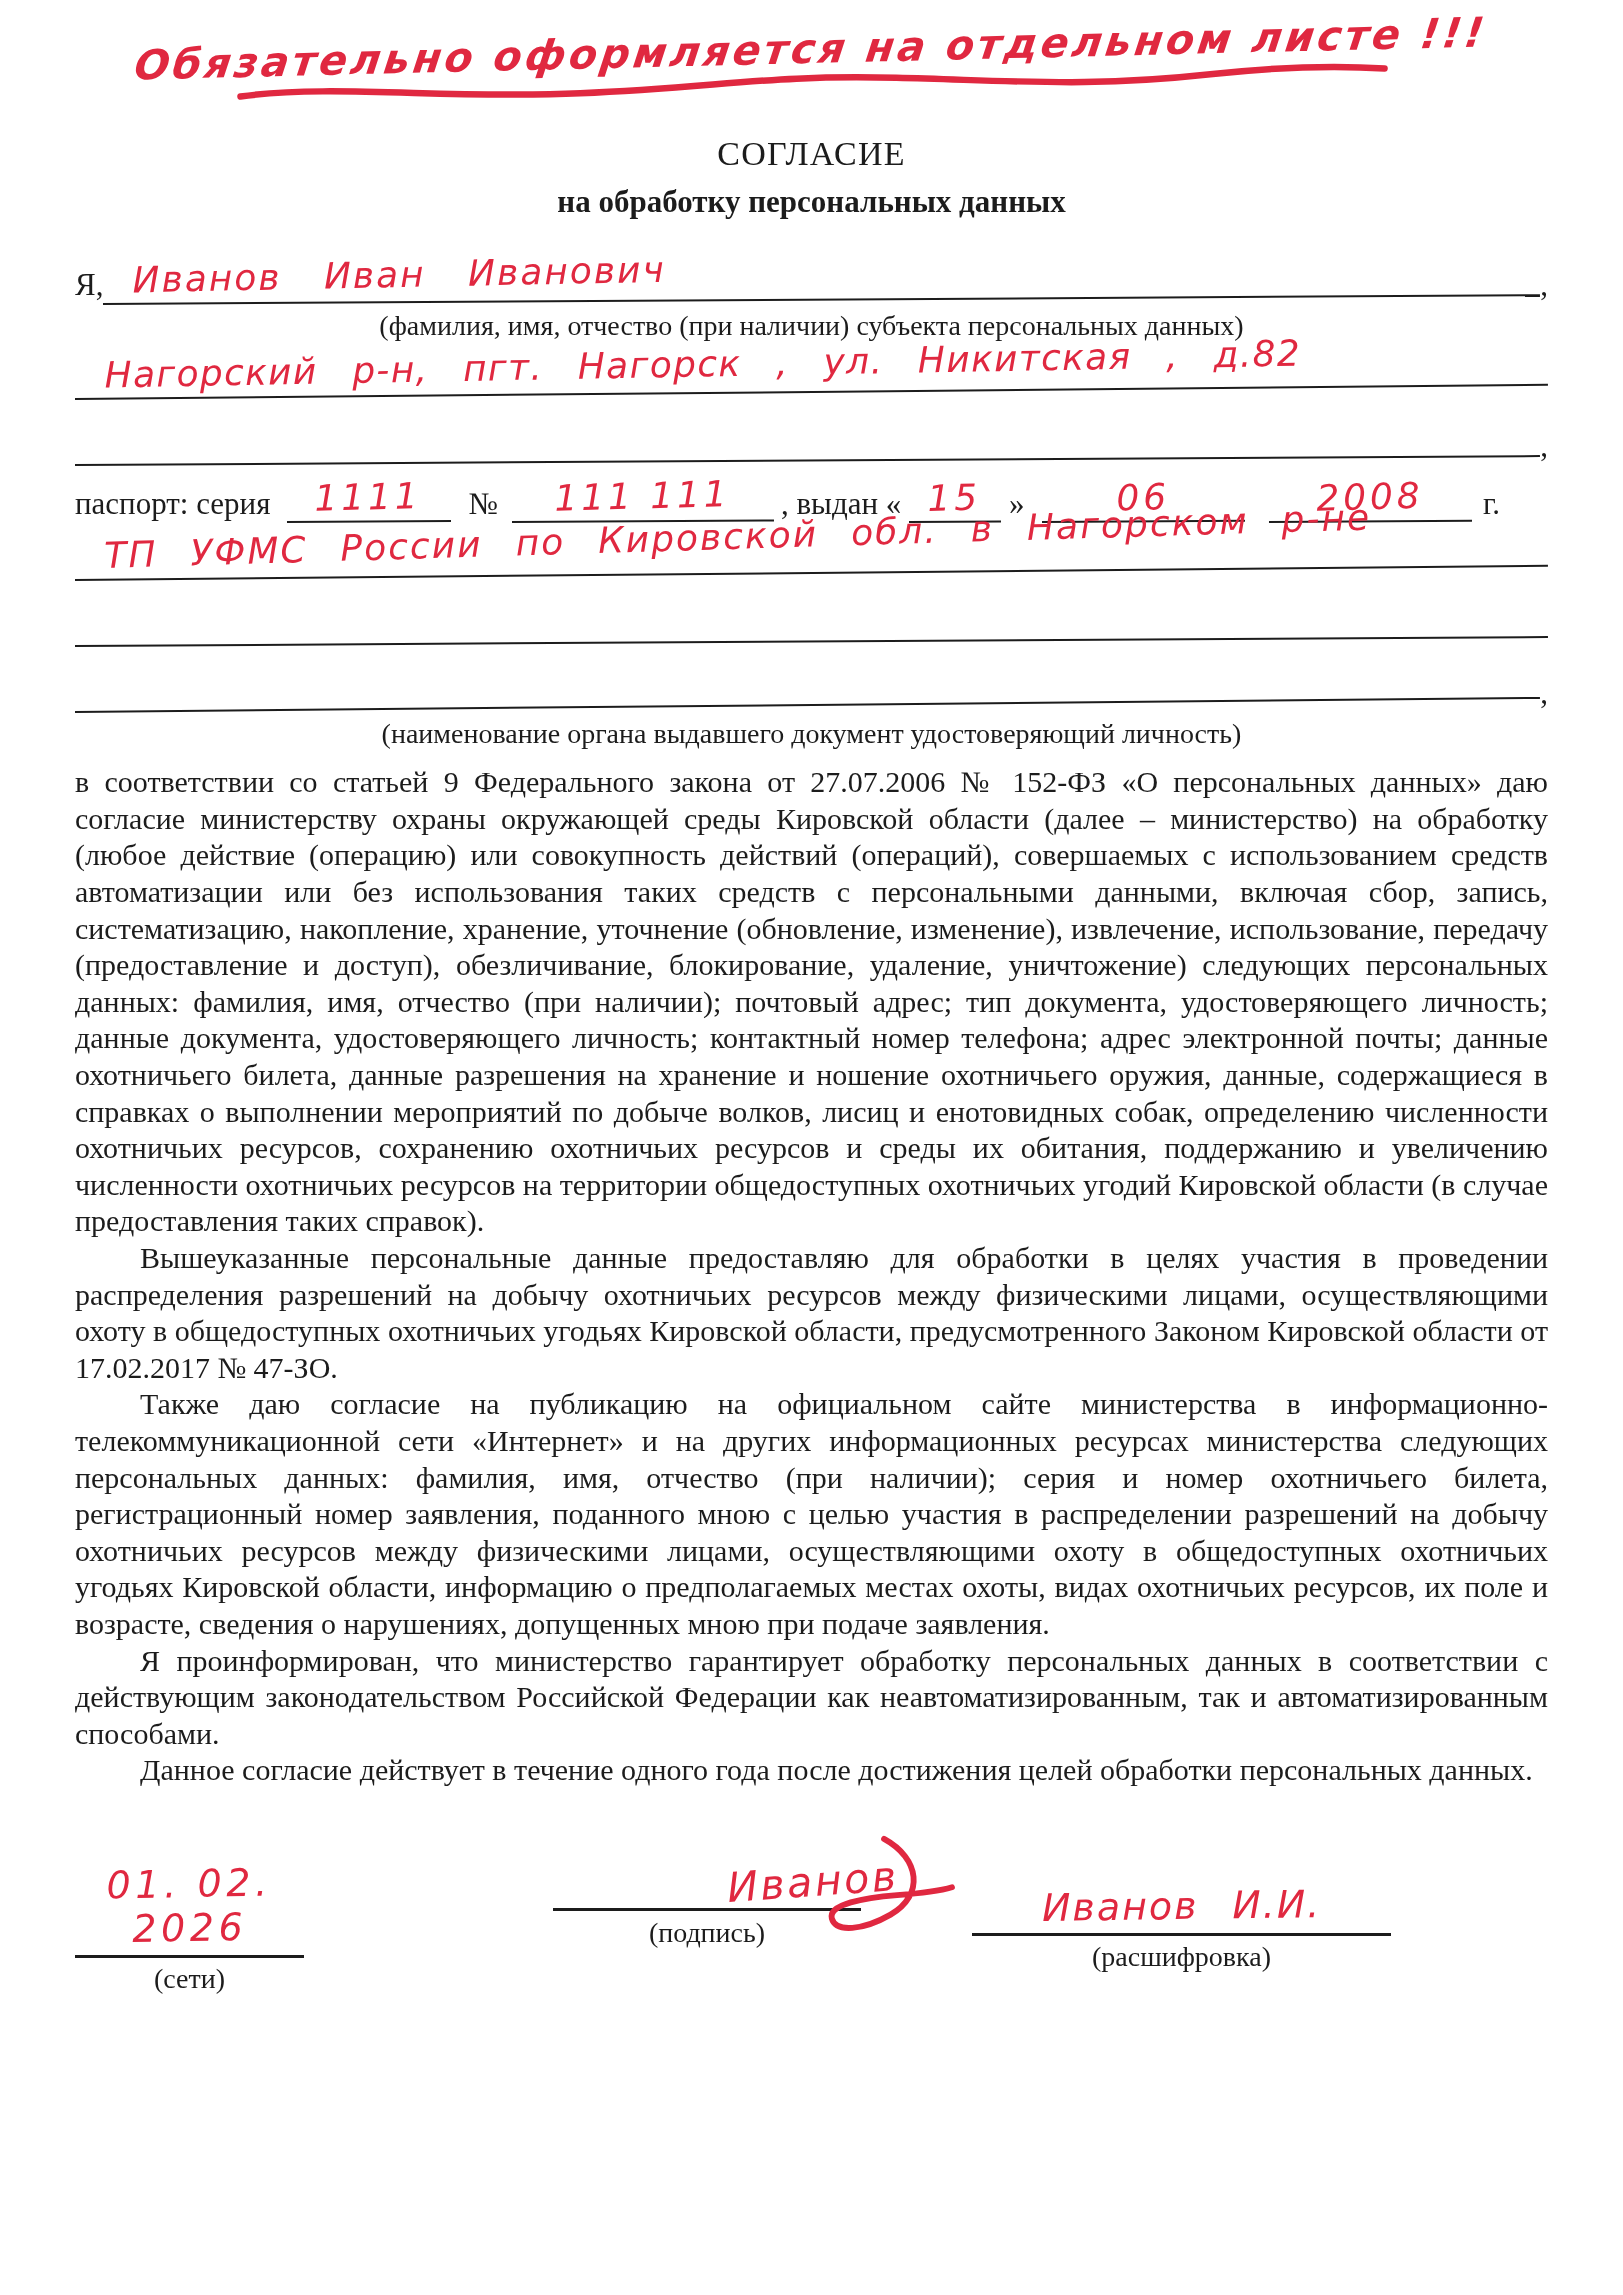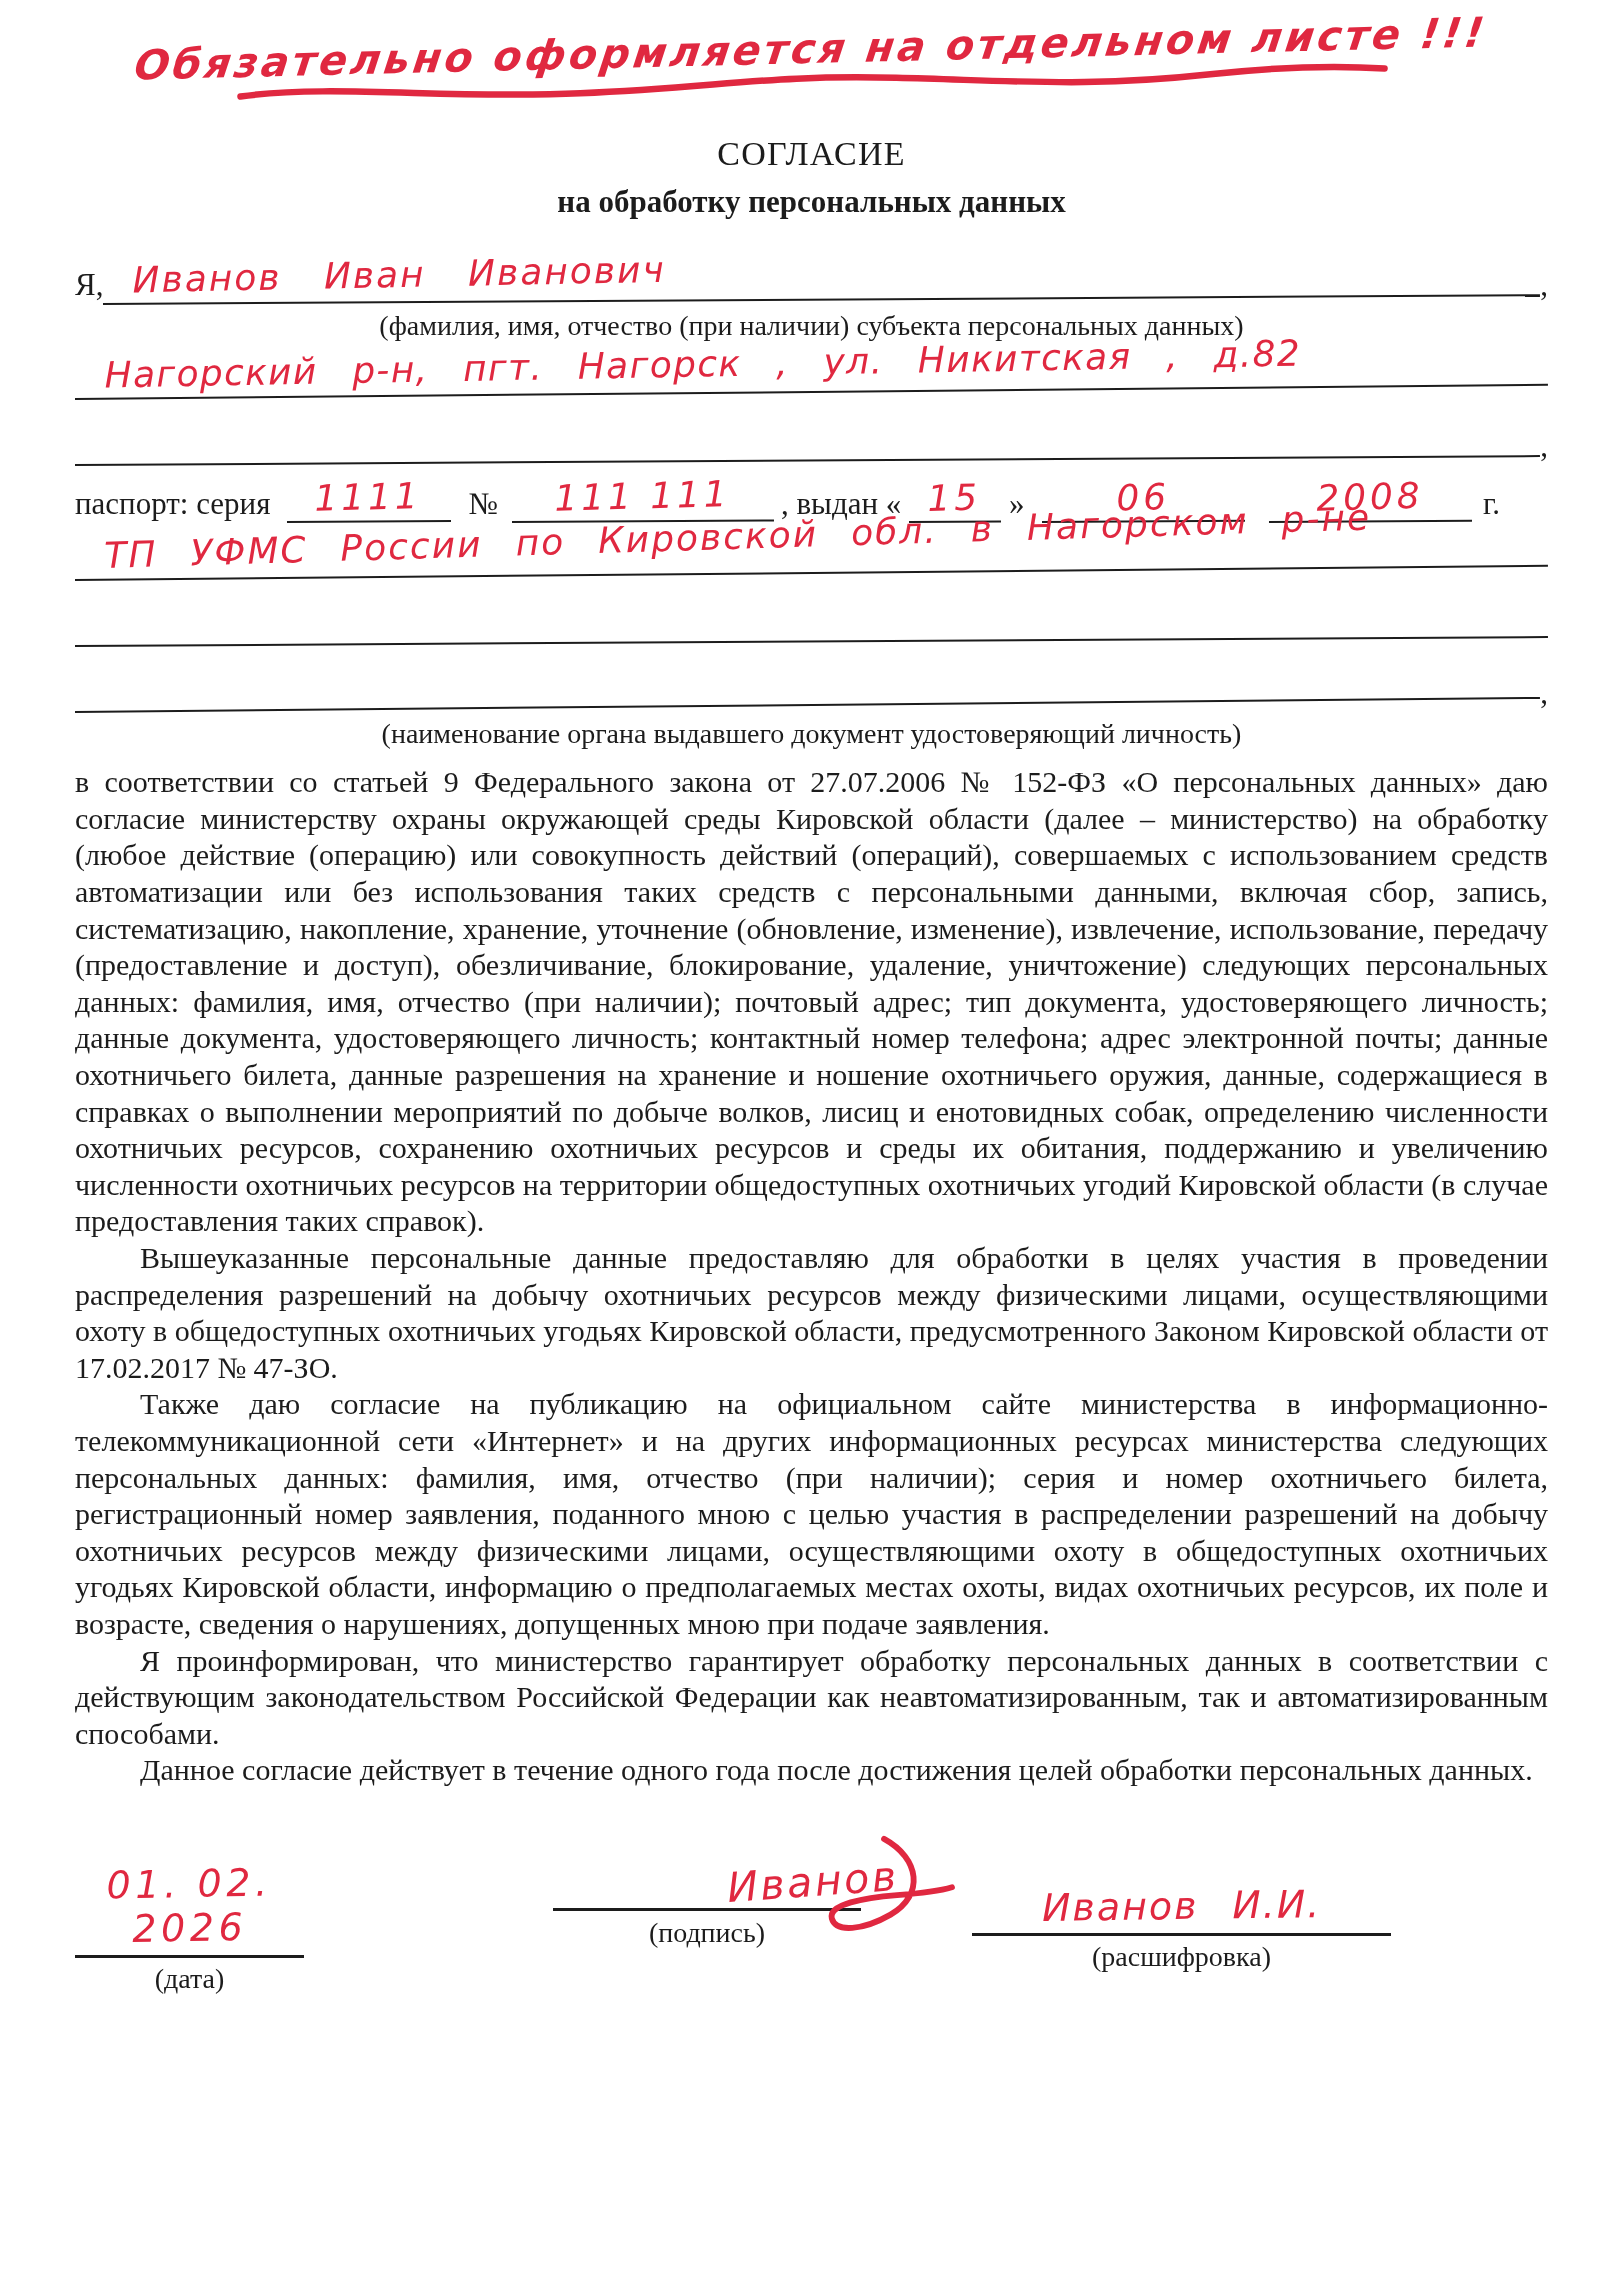--- a/index.html
+++ b/index.html
@@ -144,21 +144,21 @@
     <p class="para ind">Я проинформирован, что министерство гарантирует обработку персональных данных в соответствии с действующим законодательством Российской Федерации как неавтоматизированным, так и автоматизированным способами.</p>
     <p class="para ind">Данное согласие действует в течение одного года после достижения целей обработки персональных данных.</p>
   </div>
 
   <div class="sig-area">
 
     <div class="sig-col c1">
       <div class="sig-line">
         <span class="hw date-val">01. 02. 2026</span>
       </div>
-      <div class="caption">(дата)</div>
+      <div class="caption">(сети)</div>
     </div>
 
     <div class="sig-col c2">
       <div class="sig-line">
         <span class="sig-combo">
           <span class="hw sig-name">Иванов</span>
           <svg class="sig-swoosh" width="170" height="111" viewBox="0 0 260 170">
             <path d="M150 6 C 205 36, 212 92, 160 122 C 118 146, 76 150, 70 128 C 64 106, 120 96, 170 92 C 210 89, 234 86, 254 80" fill="none" stroke="#e02840" stroke-width="9" stroke-linecap="round"></path>
           </svg>
         </span>

